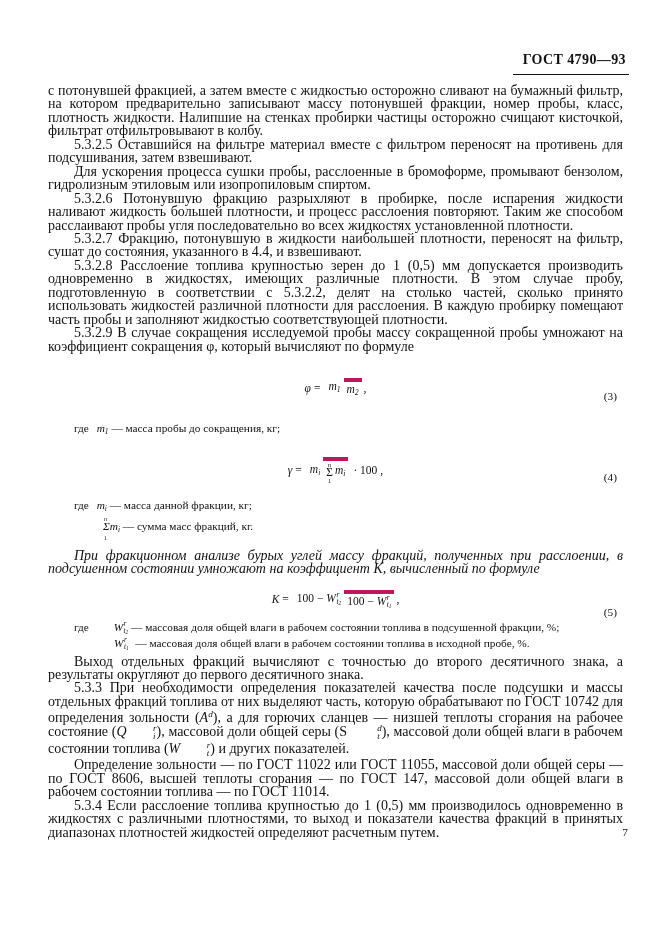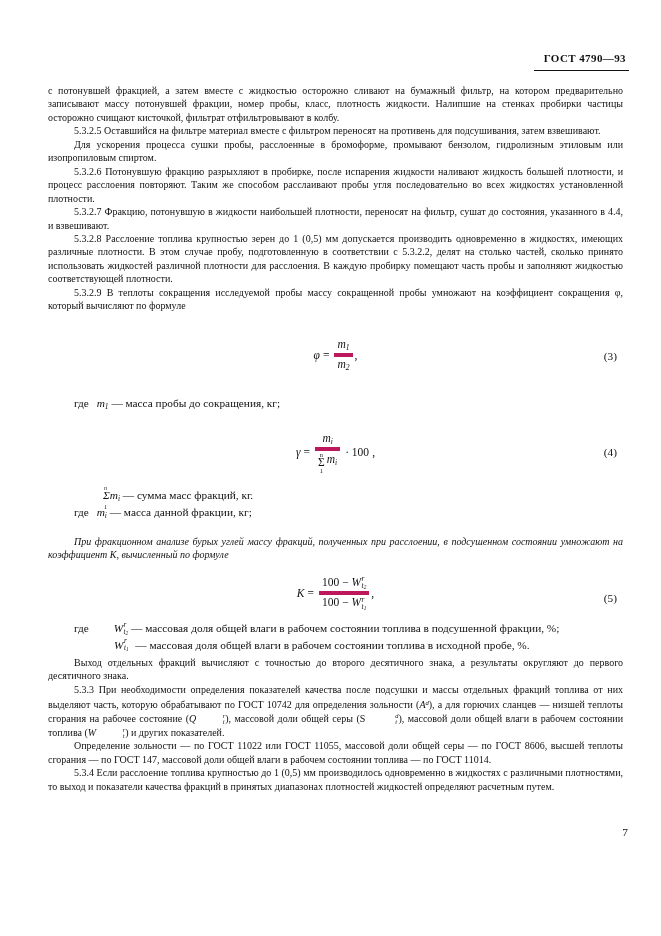--- a/index.html
+++ b/index.html
@@ -22,21 +22,21 @@
     width: 661px;
     height: 936px;
     background: #fff;
   }
 
   
   .header {
     position: absolute;
     top: 52px;
     right: 33px;
-    font-size: 11px;
+    font-size: 14px;
     font-weight: bold;
     letter-spacing: 0.4px;
   }
   .header .rule {
     position: absolute;
     left: -8px;
     right: -1px;
     bottom: -5px;
     height: 1px;
     background: #111;
@@ -46,21 +46,21 @@
   
   .content {
     position: absolute;
     left: 48px;
     top: 84px;
     width: 575px;
   }
 
   p.t {
     margin: 0;
-    font-size: 10px;
+    font-size: 14px;
     line-height: 13.45px;
     text-align: justify;
     text-justify: inter-word;
     hyphens: manual;
   }
   p.ind { text-indent: 26px; }
   p.noind { text-indent: 0; }
 
   
   .formula-block {
@@ -78,21 +78,21 @@
     position: absolute;
     right: 6px;
     font-size: 11.3px;
     font-style: normal;
   }
   .mi { font-style: italic; font-family: "Liberation Serif", serif; }
   .mn { font-style: normal; }
 
   .frac {
     display: inline-flex;
-    flex-direction: column;
+    flex-direction: row;
     align-items: center;
     vertical-align: middle;
     margin: 0 2px;
   }
   .frac > .num { padding: 0 3px 1px 3px; }
   .frac > .den { padding: 1px 3px 0 3px; border-top: 4px solid #be185d; }
 
   sub.s { font-size: 0.66em; vertical-align: -0.28em; font-style: italic; }
   sup.s { font-size: 0.66em; vertical-align: 0.5em; font-style: italic; }
 
@@ -153,21 +153,21 @@
     <p class="t ind">5.3.2.5 Оставшийся на фильтре материал вместе с фильтром переносят на противень для подсушивания, затем взвешивают.</p>
 
     <p class="t ind">Для ускорения процесса сушки пробы, расслоенные в бромоформе, промывают бензолом, гидролизным этиловым или изопропиловым спиртом.</p>
 
     <p class="t ind">5.3.2.6 Потонувшую фракцию разрыхляют в пробирке, после испарения жидкости наливают жидкость большей плотности, и процесс расслоения повторяют. Таким же способом расслаивают пробы угля последовательно во всех жидкостях установленной плотности.</p>
 
     <p class="t ind">5.3.2.7 Фракцию, потонувшую в жидкости наибольшей плотности, переносят на фильтр, сушат до состояния, указанного в 4.4, и взвешивают.</p>
 
     <p class="t ind">5.3.2.8 Расслоение топлива крупностью зерен до 1 (0,5)  мм допускается производить одновременно в жидкостях, имеющих различные плотности. В этом случае пробу, подготовленную в соответствии с 5.3.2.2, делят на столько частей, сколько принято использовать жидкостей различной плотности для расслоения. В каждую пробирку помещают часть пробы и заполняют жидкостью соответствующей плотности.</p>
 
-    <p class="t ind">5.3.2.9 В теплоты сокращения исследуемой пробы массу сокращенной пробы умножают на коэффициент сокращения  φ, который вычисляют по формуле</p>
+    <p class="t ind">5.3.2.9 В случае сокращения исследуемой пробы массу сокращенной пробы умножают на коэффициент сокращения  φ, который вычисляют по формуле</p>
 
     <div class="formula-block" style="margin-top:25px; margin-bottom:25px;">
       <div class="formula-row">
         <span class="mi">φ</span>
         <span class="mn" style="margin:0 3px;">=</span>
         <span class="frac">
           <span class="num"><span class="mi">m</span><sub class="s">1</sub></span>
           <span class="den"><span class="mi">m</span><sub class="s">2</sub></span>
         </span>
         <span class="mn">,</span>
@@ -197,30 +197,30 @@
             </span><span style="display:inline-block; margin-left:2px; position:relative; top:-0.15em;"><span class="mi">m</span><sub class="s">i</sub></span>
           </span>
         </span>
         <span class="mn" style="margin-left:3px;">· 100</span>
         <span class="mn" style="margin-left:3px;">,</span>
       </div>
       <span class="eqno" style="top:14px;">(4)</span>
     </div>
 
     <div class="where">
+      <div class="where-row" style="padding-left:26px;">
+        <span>где</span>
+        <span style="margin-left:5px;"><span class="mi">m</span><sub class="s">i</sub></span><span> — масса данной фракции, кг;</span>
+      </div>
       <div class="where-row" style="padding-left:55px; margin-top:4px;">
         <span style="display:inline-block; position:relative;">
           <span style="position:absolute; left:1px; top:-7px; font-size:6px; font-style:italic;">n</span>
           <span class="mi">Σm</span><sub class="s">i</sub>
           <span style="position:absolute; left:1px; top:12px; font-size:6px; font-style:normal;">1</span>
         </span><span> — сумма масс фракций, кг.</span>
-      </div>
-      <div class="where-row" style="padding-left:26px;">
-        <span>где</span>
-        <span style="margin-left:5px;"><span class="mi">m</span><sub class="s">i</sub></span><span> — масса данной фракции, кг;</span>
       </div>
     </div>
 
     <p class="t ind" style="margin-top:12px;font-style:italic;">При фракционном анализе бурых углей массу фракций, полученных при расслоении, в подсушенном состоянии умножают на коэффициент K, вычисленный по формуле</p>
 
     <div class="formula-block" style="margin-top:14px; margin-bottom:12px;">
       <div class="formula-row">
         <span class="mi">K</span>
         <span class="mn" style="margin:0 3px;">=</span>
         <span class="frac">

